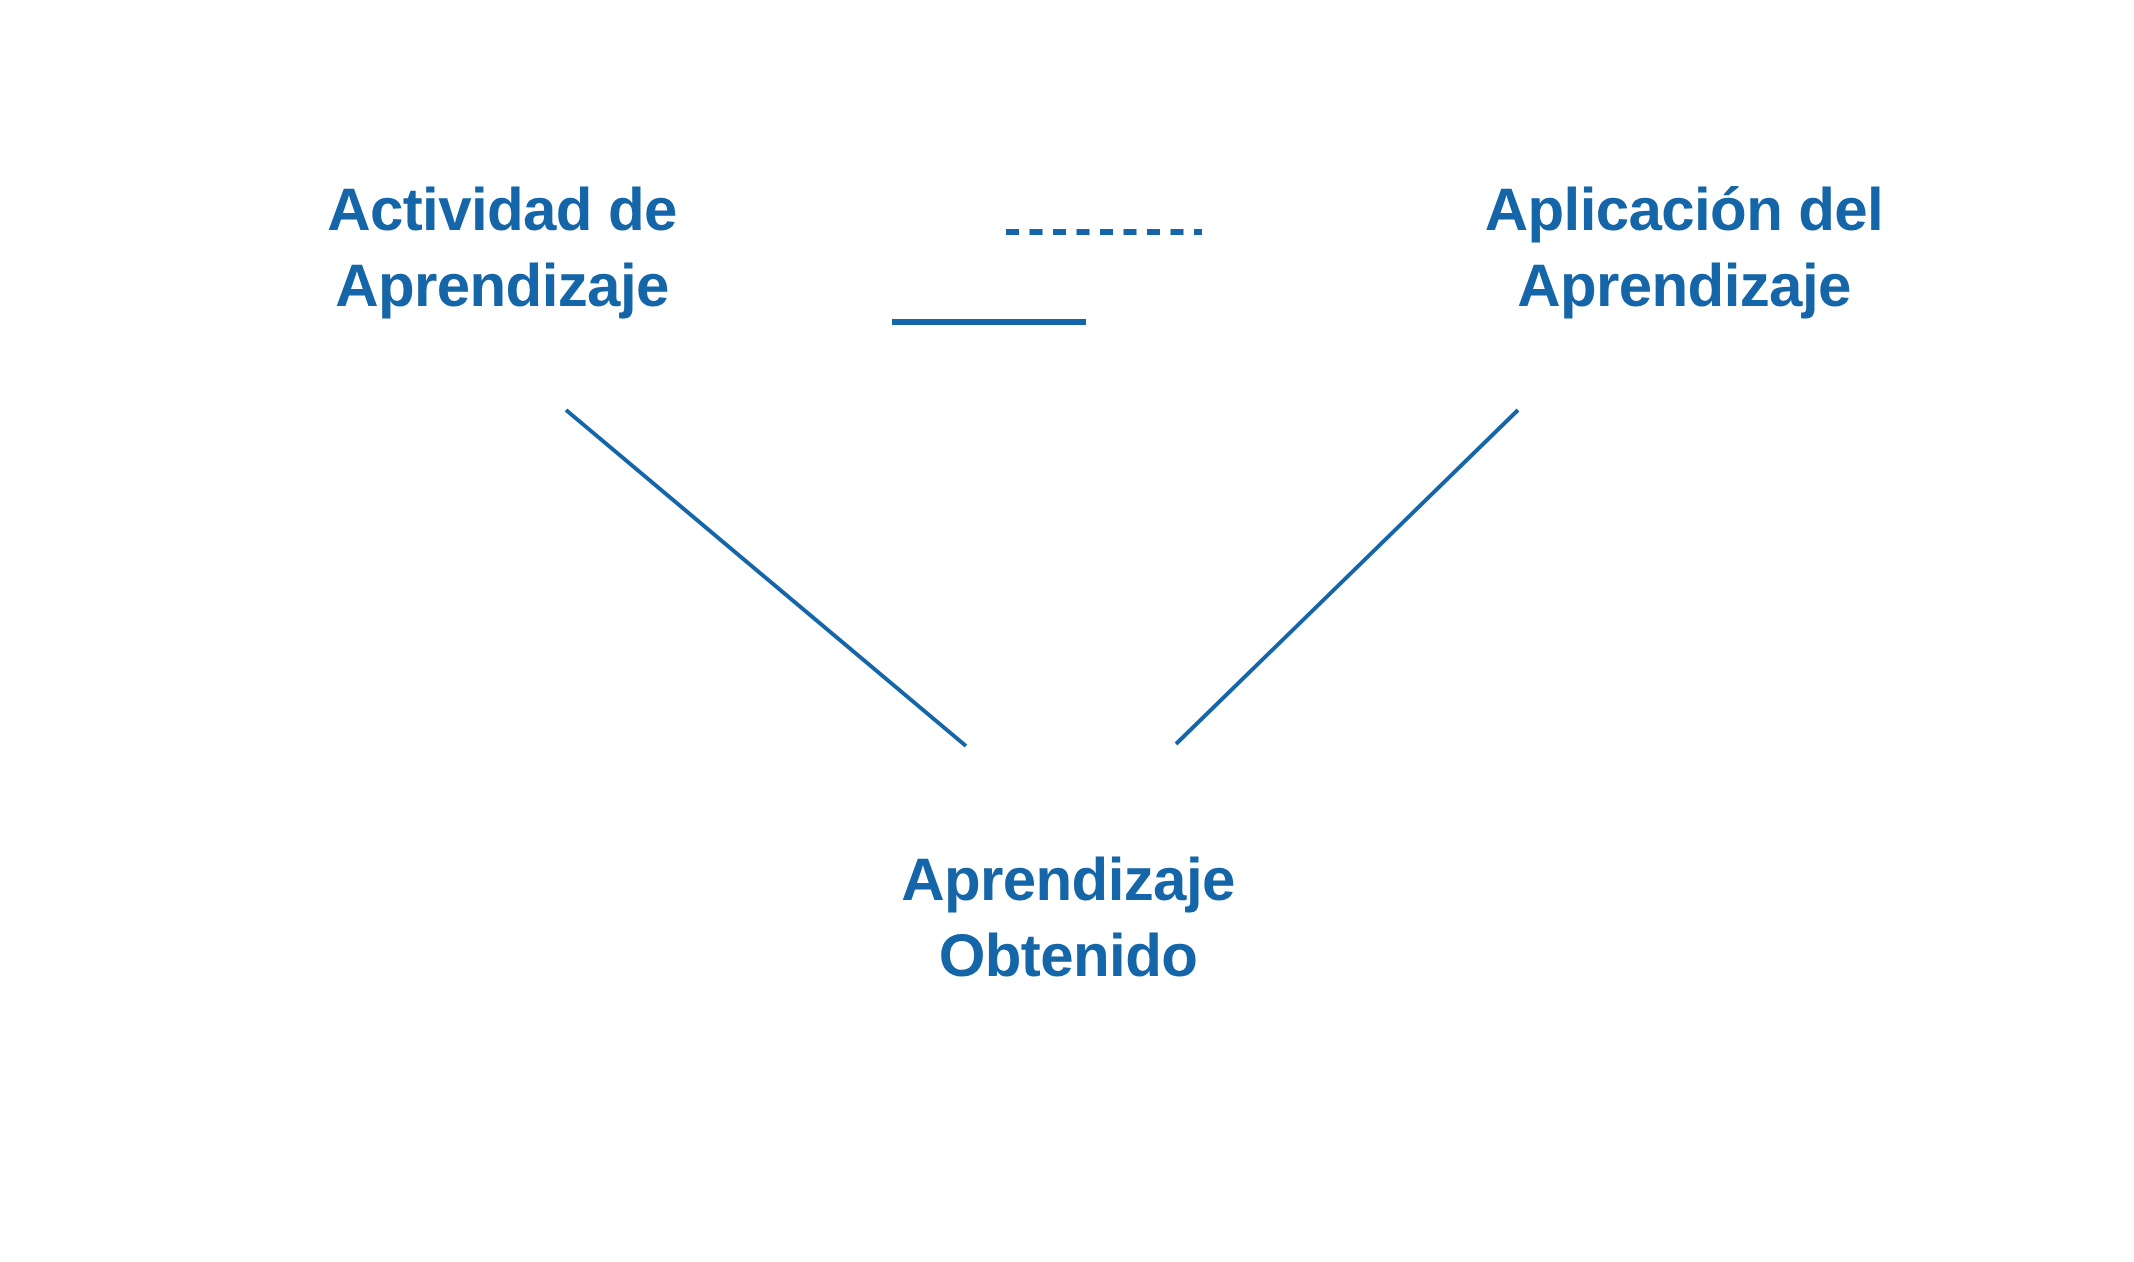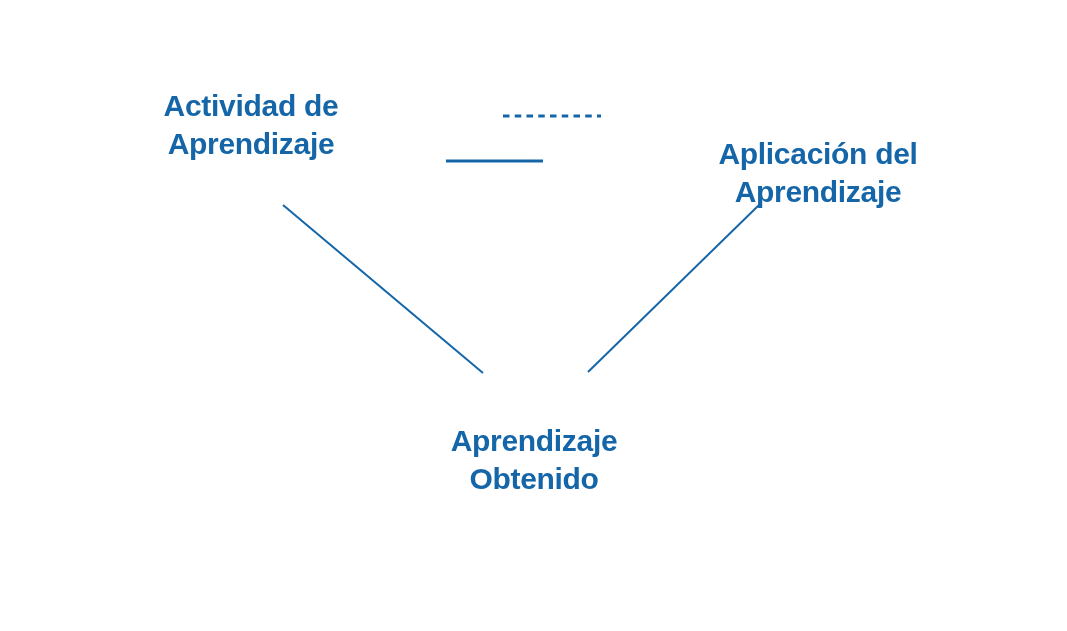--- a/index.html
+++ b/index.html
@@ -21,21 +21,21 @@
     width: 240px;
     text-align: center;
     font-weight: bold;
     font-size: 30px;
     line-height: 38px;
     letter-spacing: -0.3px;
     color: var(--accent, #1566a8);
     user-select: none;
   }
   .node-actividad   { left: 131px; top: 87px;  }
-  .node-aplicacion  { left: 698px; top: 87px; margin-top: 48px;  }
+  .node-aplicacion  { left: 722px; top: 87px;  }
   .node-obtenido    { left: 414px; top: 379px; margin-top: 43px; }
   svg.connector-layer {
     position: absolute;
     left: 0;
     top: 0;
     width: 1067px;
     height: 631px;
   }
   svg.connector-layer line {
     stroke: var(--accent, #1566a8);

